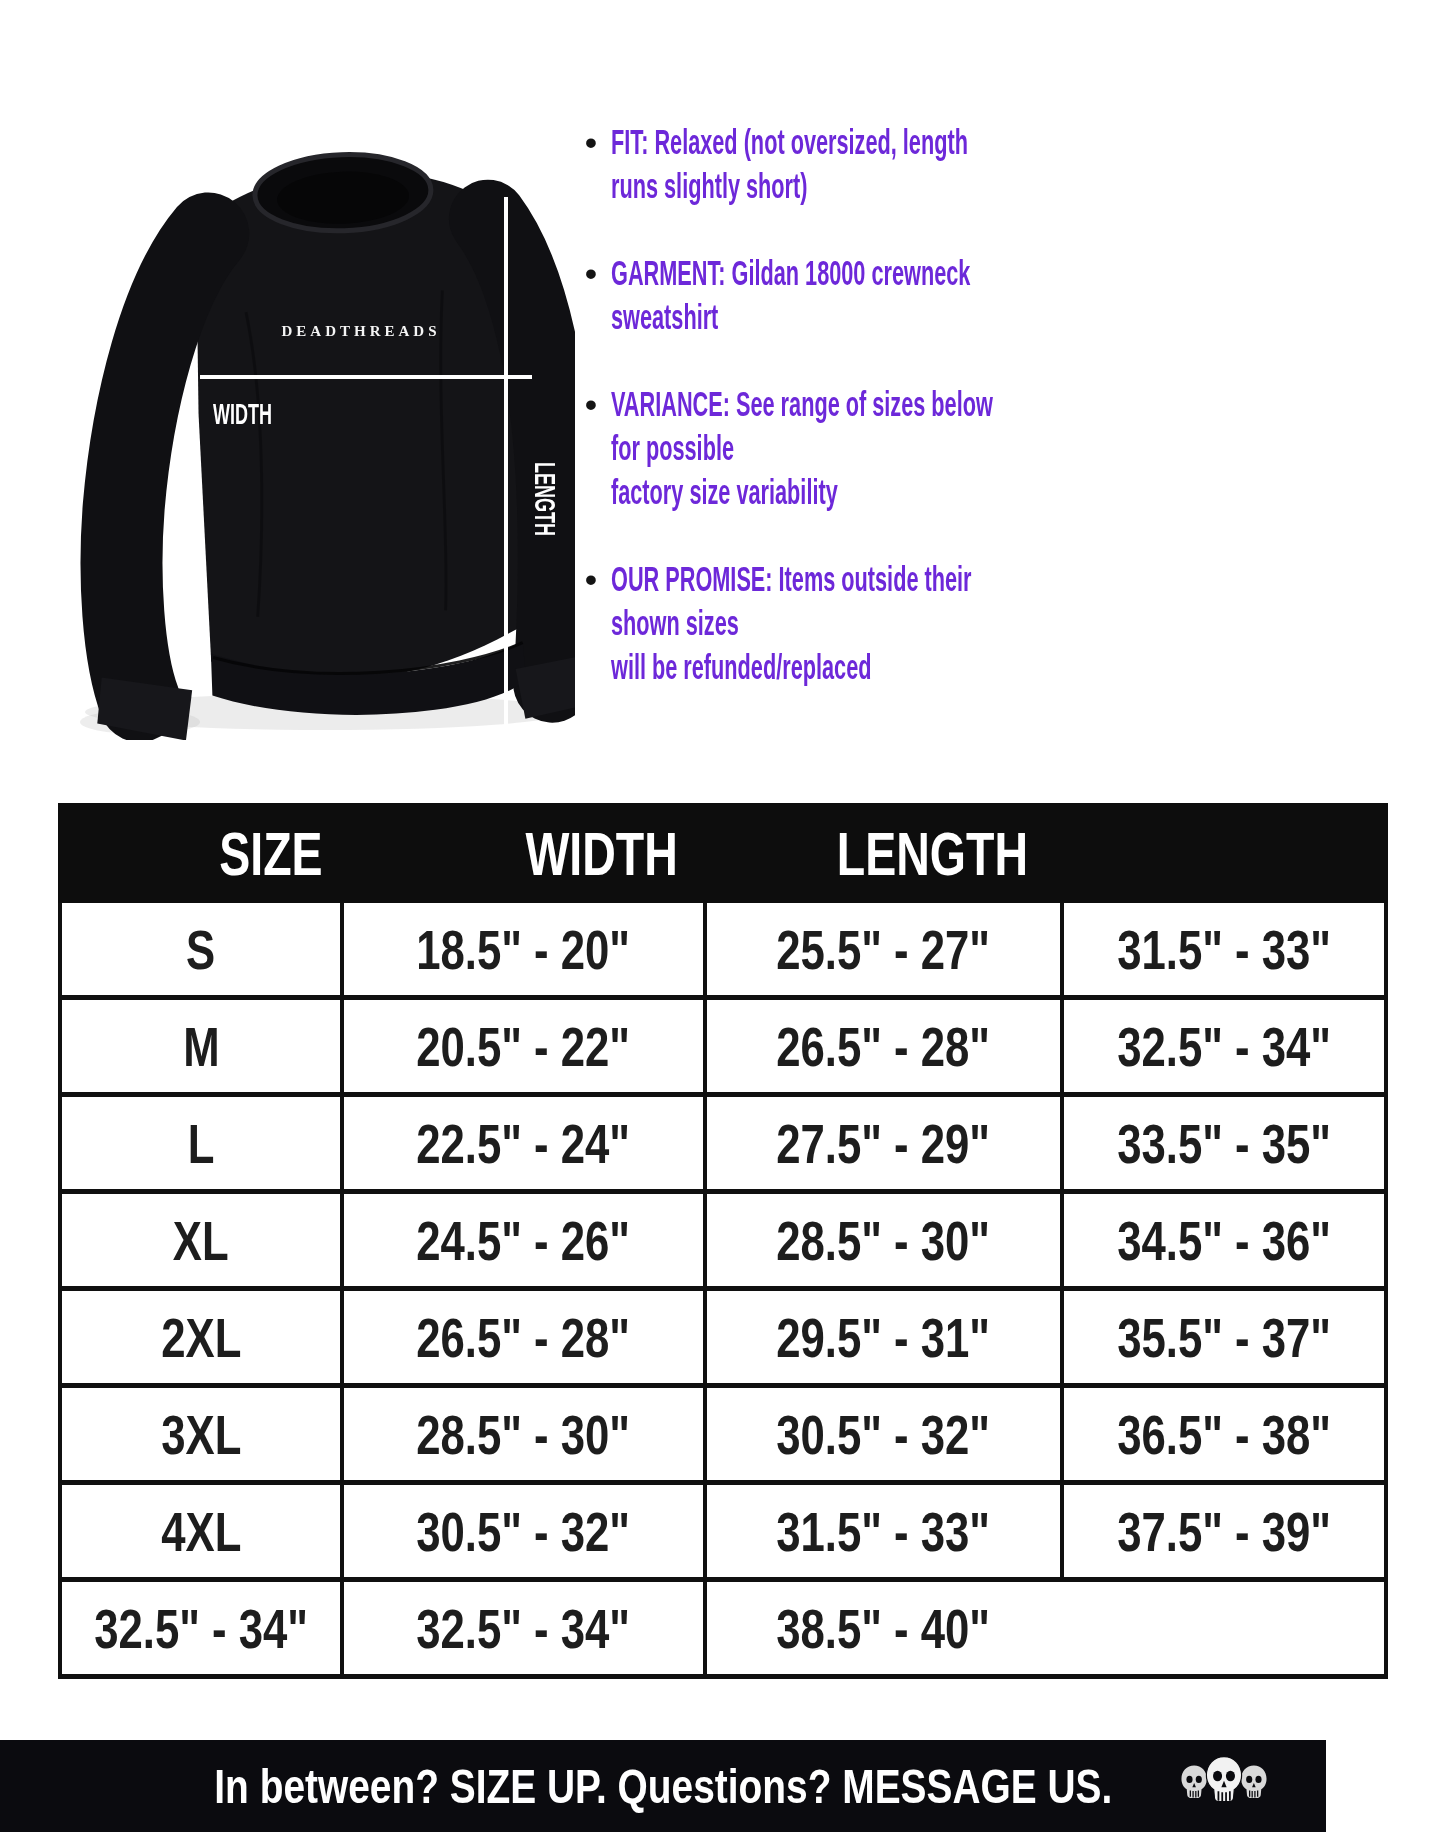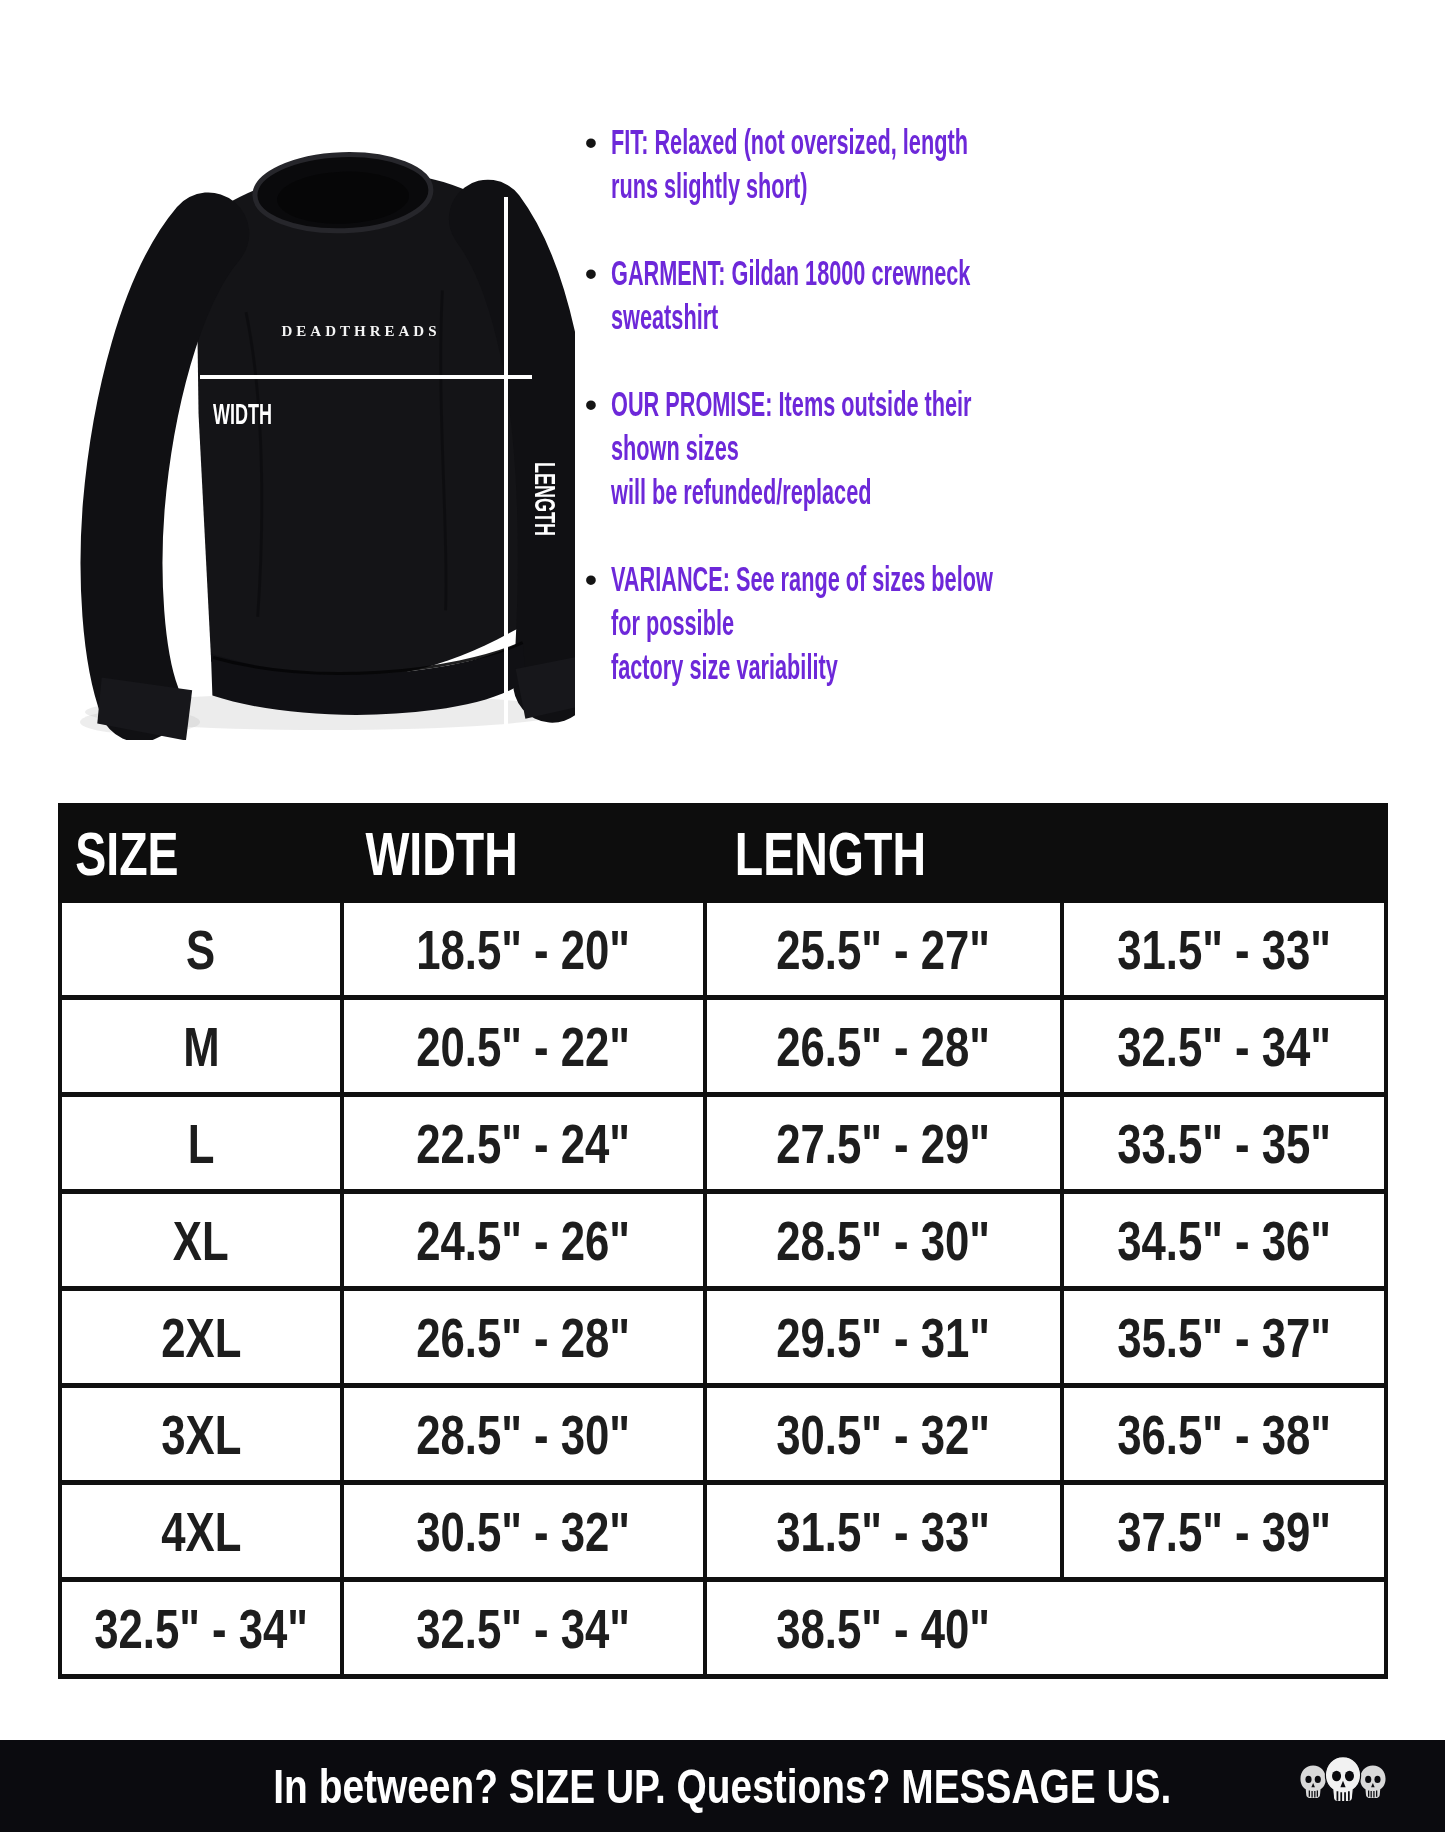--- a/index.html
+++ b/index.html
@@ -17,30 +17,30 @@
 
   
   .details{position:absolute;left:585px;top:110px;width:660px;padding-top:10px;}
   .details ul{list-style:none;margin:0;padding:0;}
   .details li{position:relative;padding-left:26px;margin-bottom:43px;font-size:35px;line-height:44px;color:#6d28d9;}
   .details li::before{content:"\2022";position:absolute;left:0;top:0;font-size:34px;font-weight:700;color:#141414;}
 
   
   .size-table{position:absolute;left:58px;top:803px;width:1330px;}
   .thead{height:100px;background:#0d0d0d;display:grid;grid-template-columns:282px 363px 357px 328px;}
-  .th{display:flex;align-items:center;justify-content:flex-start;color:#ffffff;font-size:62px;}
+  .th{display:flex;align-items:center;justify-content:flex-end;color:#ffffff;font-size:62px;}
   .th .cond{transform:scaleX(0.75);}
   .tbody{border-left:4px solid #101010;border-right:4px solid #101010;}
   .trow{height:97px;box-sizing:border-box;border-bottom:5px solid #101010;display:grid;grid-template-columns:278px 363px 357px 324px;}
   .td{display:flex;align-items:center;justify-content:center;font-size:56px;color:#1d1d1d;box-sizing:border-box;}
   .td + .td{border-left:4px solid #101010;}
   .td .cond{transform:scaleX(0.78);}
 
   
-  .footer{position:absolute;left:0;top:1740px;width:1445px;height:92px;background:#0b0b0f;display:flex;align-items:center;justify-content:center;}
+  .footer{position:absolute;left:0;top:1740px;width:1326px;height:92px;background:#0b0b0f;display:flex;align-items:center;justify-content:center;}
   .footer-text{color:#ffffff;font-size:48px;}
   .footer-text.cond{transform:scaleX(0.81);}
   .footer-logo{position:absolute;right:58px;top:11px;width:88px;height:70px;}
 
   
   .svg-label{font-family:"Liberation Sans","DejaVu Sans",sans-serif;font-weight:700;fill:#ffffff;font-size:30px;}
   .svg-logo{font-family:"Liberation Serif","DejaVu Serif",serif;font-weight:700;fill:#f5f5f5;font-size:15px;letter-spacing:4px;}
 </style>
 </head>
 <body>
@@ -85,24 +85,24 @@
       <g transform="translate(490,352) rotate(90)">
         <text class="svg-label" transform="scale(0.6,1)">LENGTH</text>
       </g>
     </svg>
   </div>
 
   <div class="details">
     <ul>
       <li><span class="cond-left pre">FIT: Relaxed (not oversized, length runs slightly short)</span></li>
       <li><span class="cond-left pre">GARMENT: Gildan 18000 crewneck sweatshirt</span></li>
+      <li><span class="cond-left pre">VARIANCE: See range of sizes below for possible
+factory size variability</span></li>
       <li><span class="cond-left pre">OUR PROMISE: Items outside their shown sizes
 will be refunded/replaced</span></li>
-      <li><span class="cond-left pre">VARIANCE: See range of sizes below for possible
-factory size variability</span></li>
     </ul>
   </div>
 
   <div class="size-table">
     <div class="thead">
       <div class="th">
           <span class="cond">SIZE</span>
         </div>
       <div class="th">
           <span class="cond">WIDTH</span>

